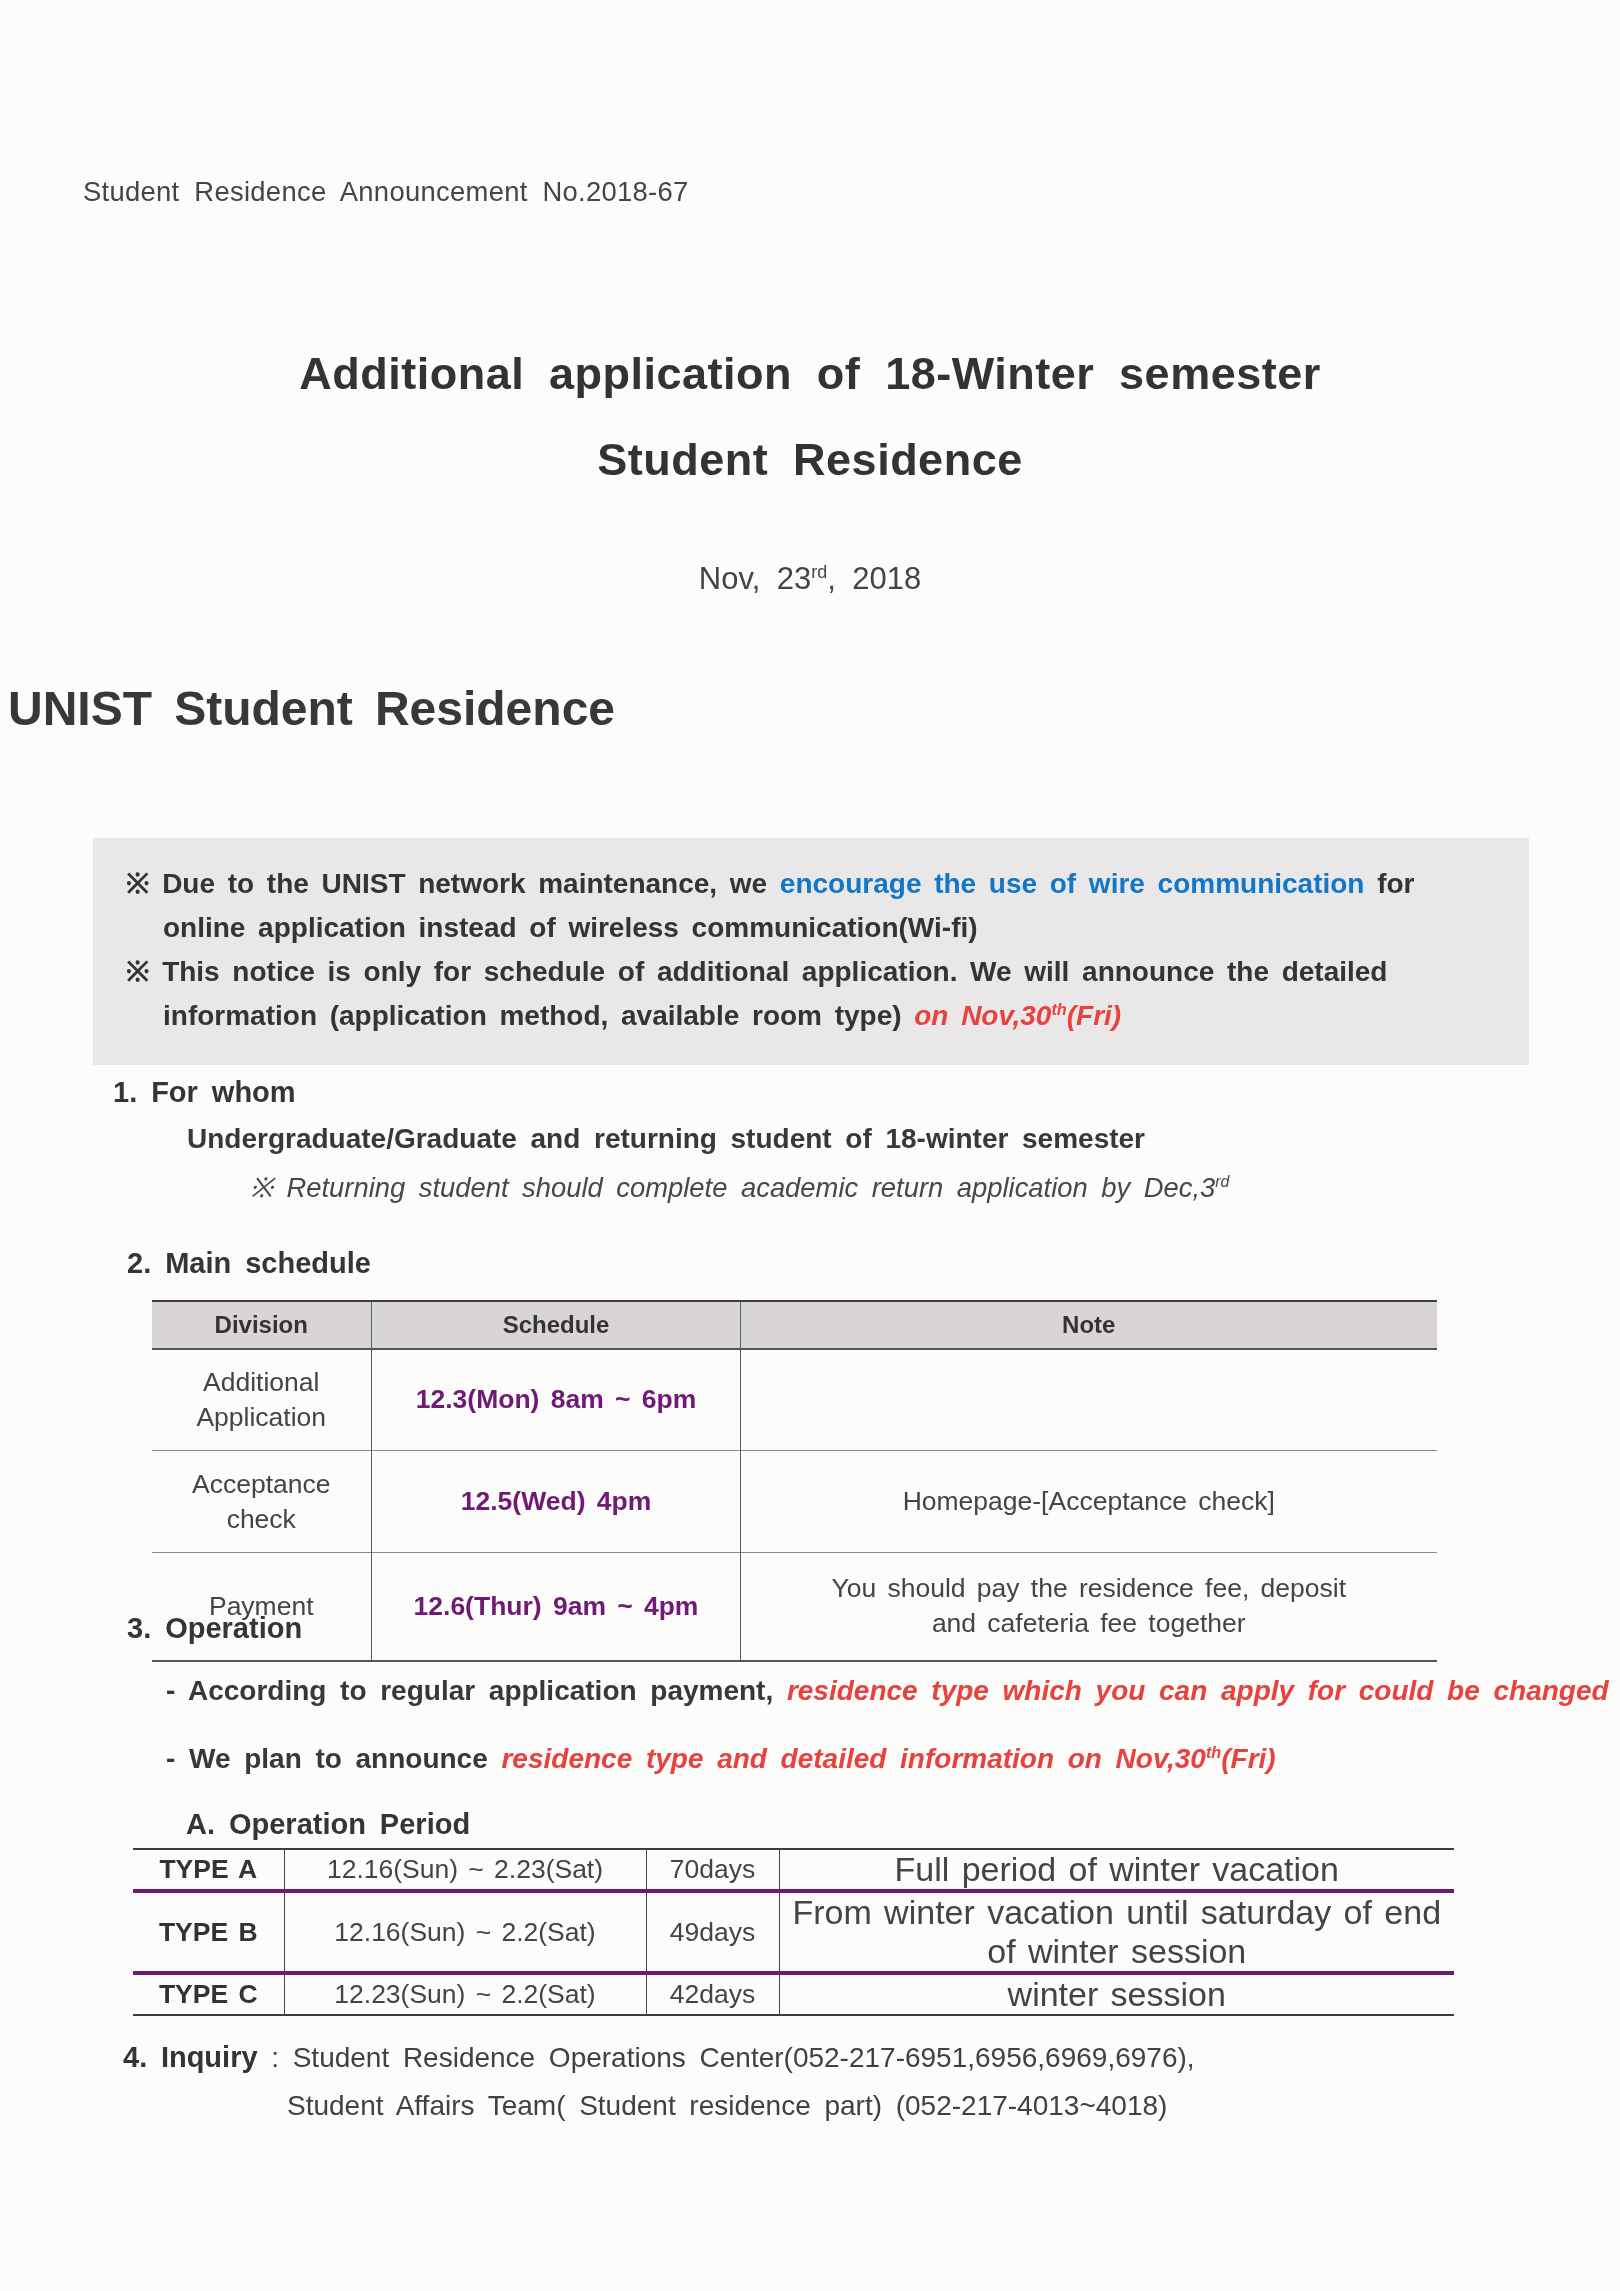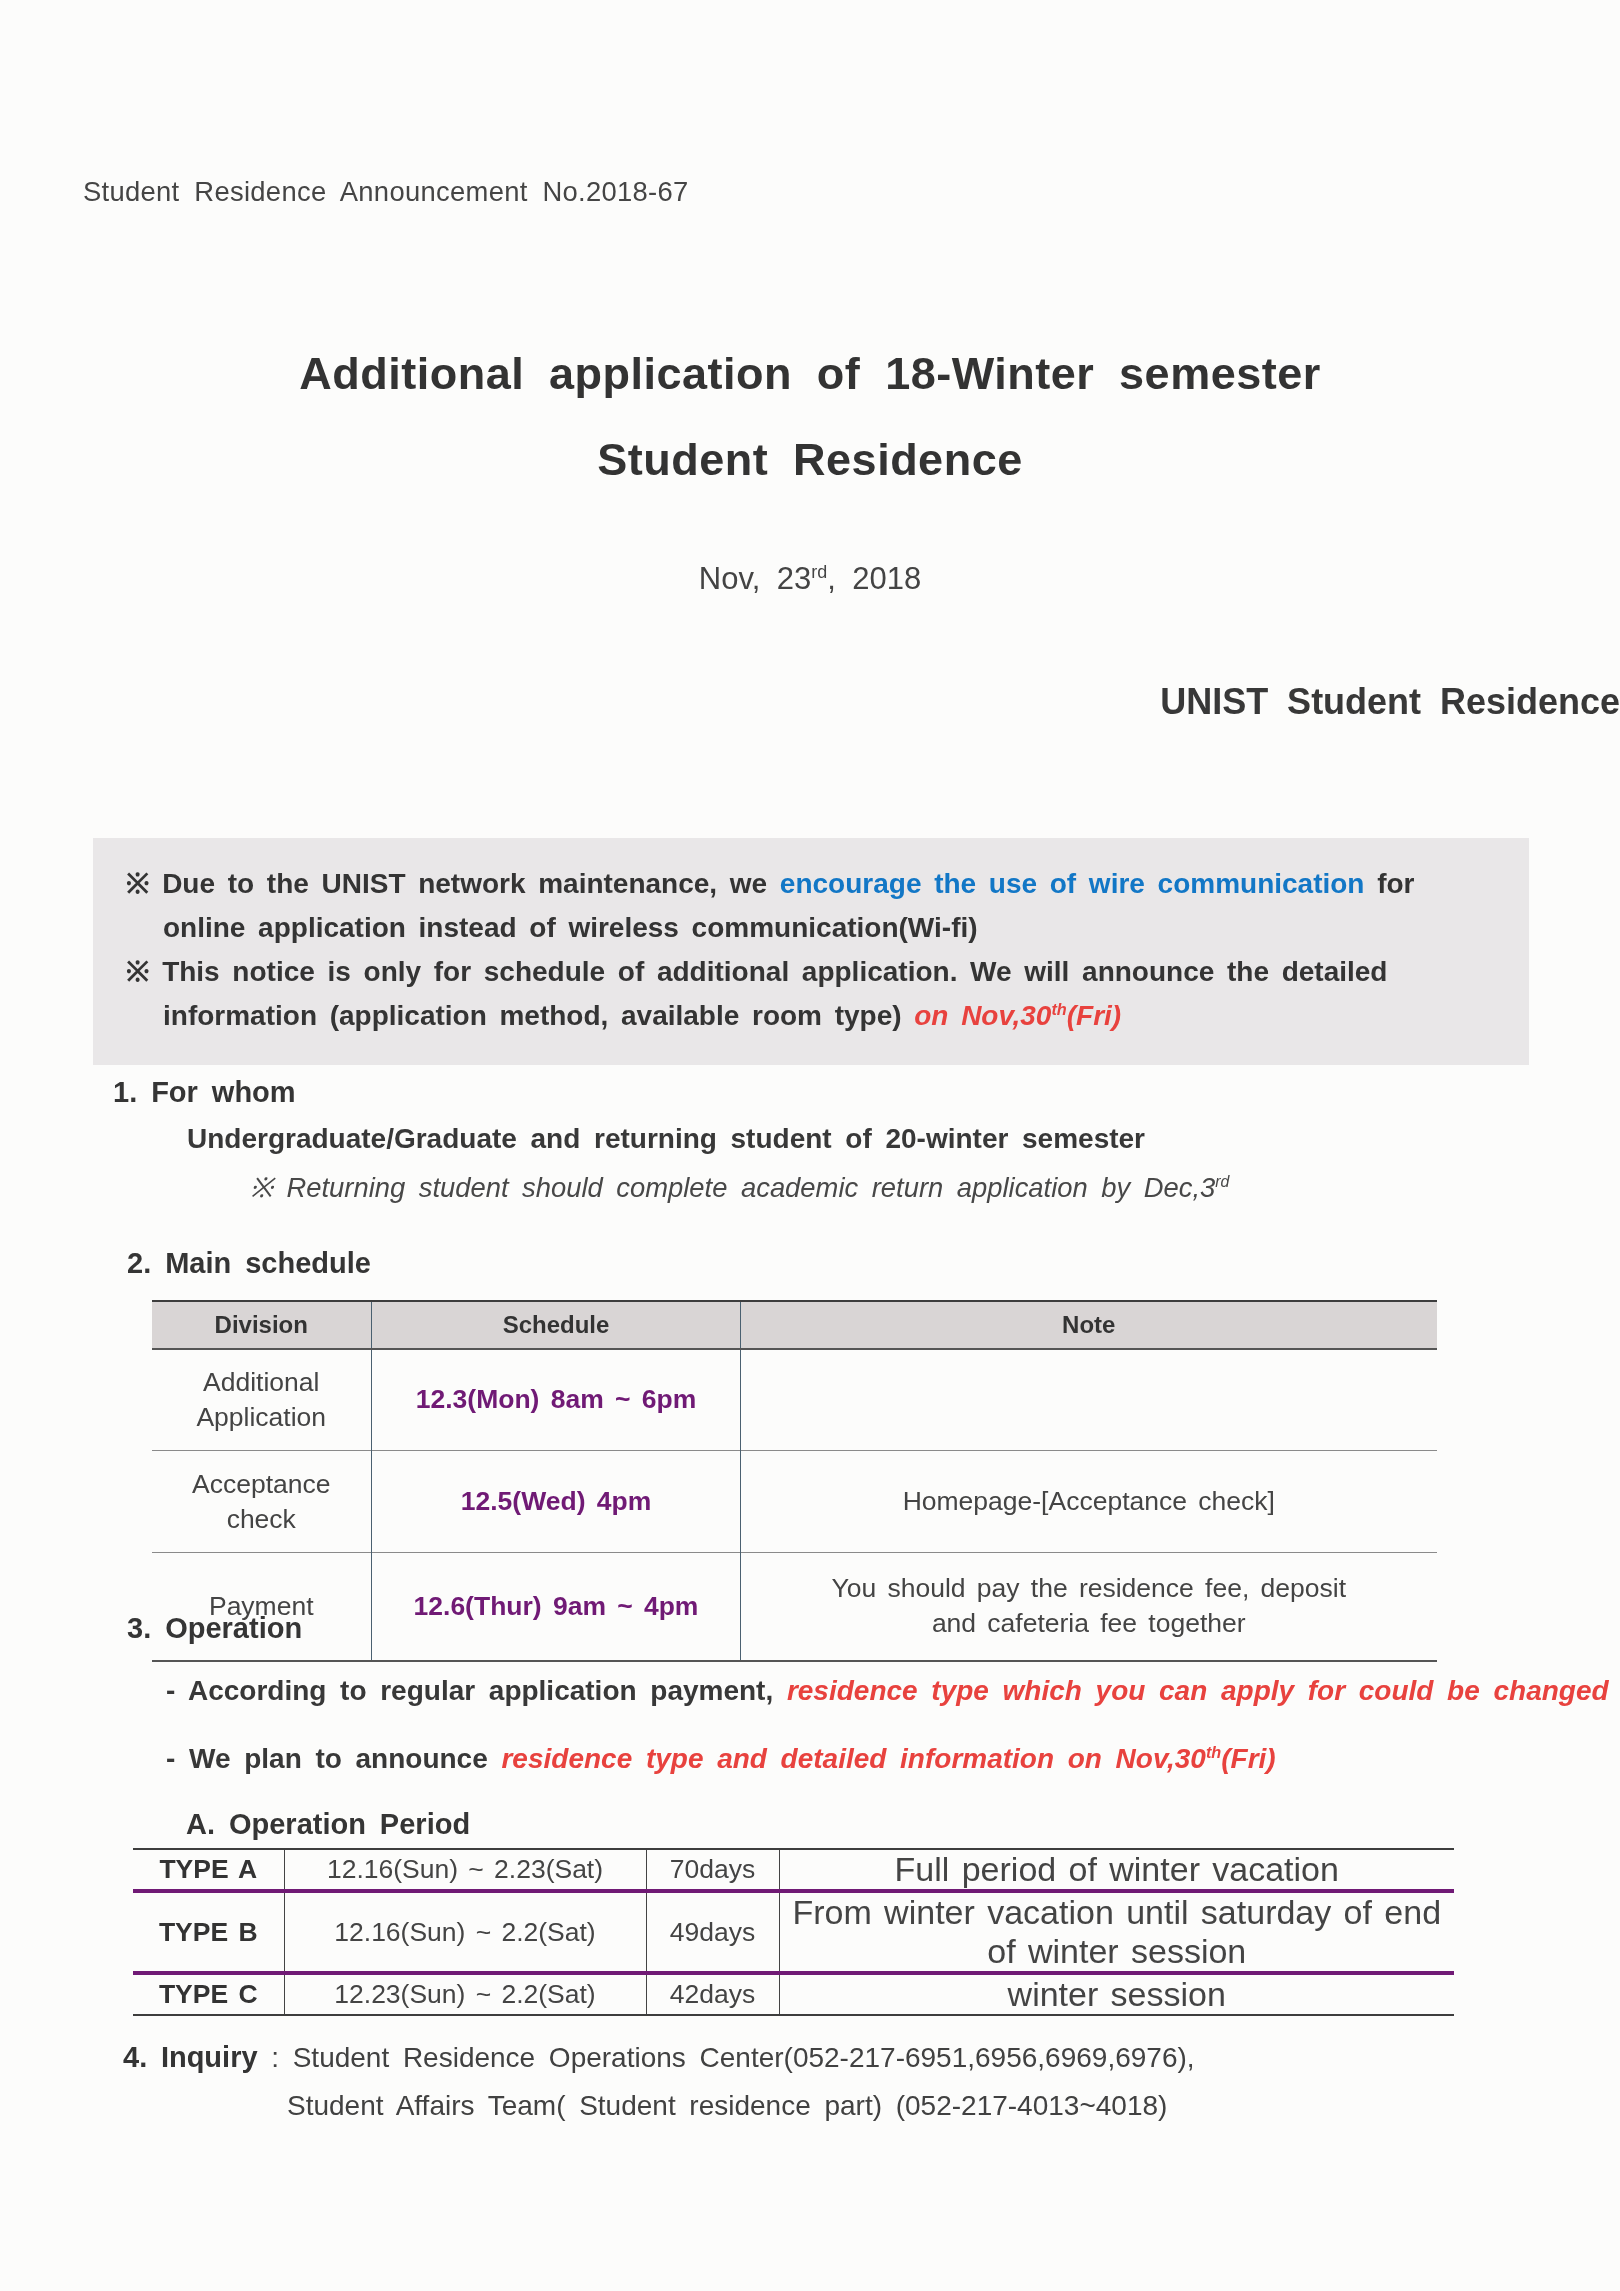--- a/index.html
+++ b/index.html
@@ -26,21 +26,21 @@
     line-height: 86px; word-spacing: 11.8px; letter-spacing: 0.5px;
   }
 
   .doc-date {
     position: absolute; top: 561px; left: 0; width: 100%;
     text-align: center; font-size: 31px; color: #444444; word-spacing: 7.8px;
   }
 
   .doc-subtitle {
     position: absolute; top: 681px; left: 0; width: 100%;
-    text-align: right; font-size: 36px; font-weight: bold; color: #383838; word-spacing: 8.8px; padding-left: 8px;
+    text-align: left; font-size: 48px; font-weight: bold; color: #383838; word-spacing: 8.8px; padding-left: 8px;
   }
 
   .notice-box {
     position: absolute; left: 93px; top: 838px; width: 1436px;
     background: #e9e7e8;
     padding: 23.5px 37px 27.4px 33px;
     font-size: 28px; font-weight: bold; line-height: 44px;
     color: #343434;
   }
   .notice-item { padding-left: 37px; text-indent: -37px; word-spacing: 4.9px; }
@@ -125,21 +125,21 @@
 
   <div class="doc-subtitle">UNIST Student Residence</div>
 
   <div class="notice-box">
     <div class="notice-item"><span>※</span> <span>Due to the UNIST network maintenance, we </span><span class="blue-text">encourage the use of wire communication</span><span> for online application instead of wireless communication(Wi-fi)</span></div>
     <div class="notice-item"><span>※</span> <span>This notice is only for schedule of additional application. We will announce the detailed information (application method, available room type) </span><span class="red-text"><span>on Nov,30</span><sup>th</sup><span>(Fri)</span></span></div>
   </div>
 
   <div class="sec1">
     <div class="sec-heading"><span>1.</span> <span>For whom</span></div>
-    <div class="sec1-body">Undergraduate/Graduate and returning student of 20-winter semester</div>
+    <div class="sec1-body">Undergraduate/Graduate and returning student of 18-winter semester</div>
     <div class="sec1-note"><span>※</span> <span>Returning student should complete academic return application by Dec,3</span><sup>rd</sup></div>
   </div>
 
   <div class="sec2">
     <div class="sec-heading"><span>2.</span> <span>Main schedule</span></div>
     <table class="schedule-table">
       <colgroup>
           <col class="col-division">
           <col class="col-sched">
           <col class="col-note">

